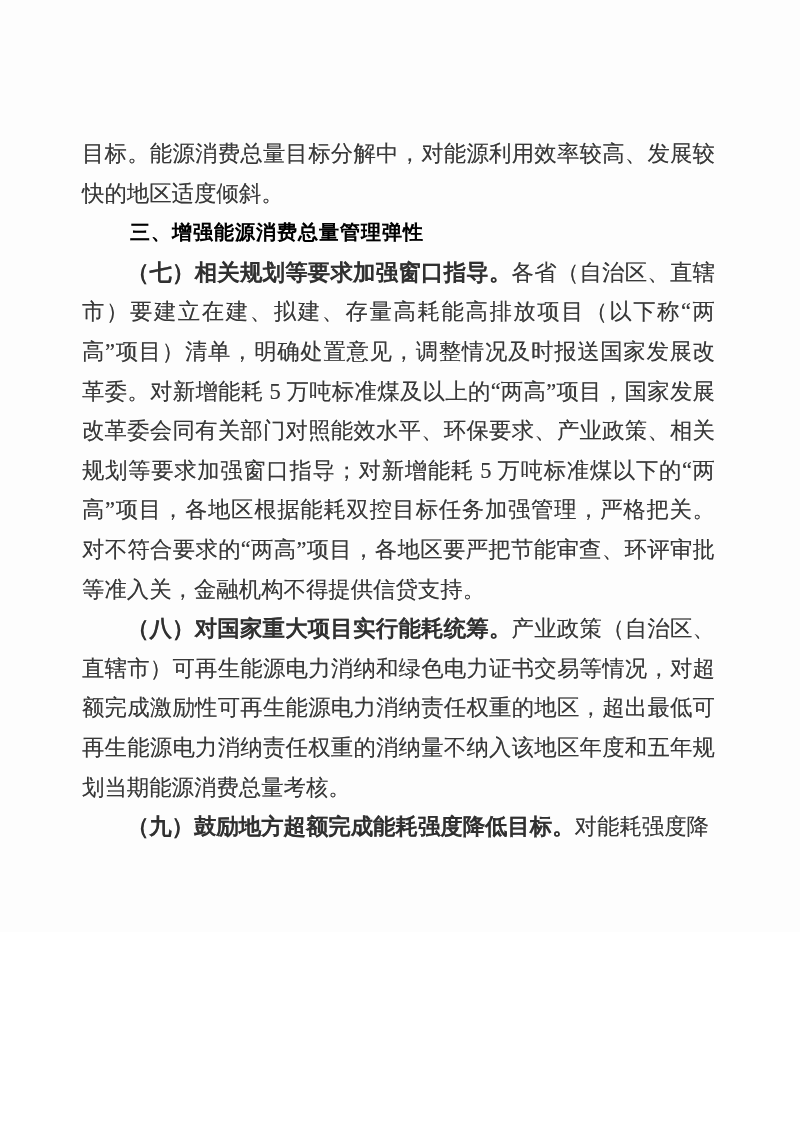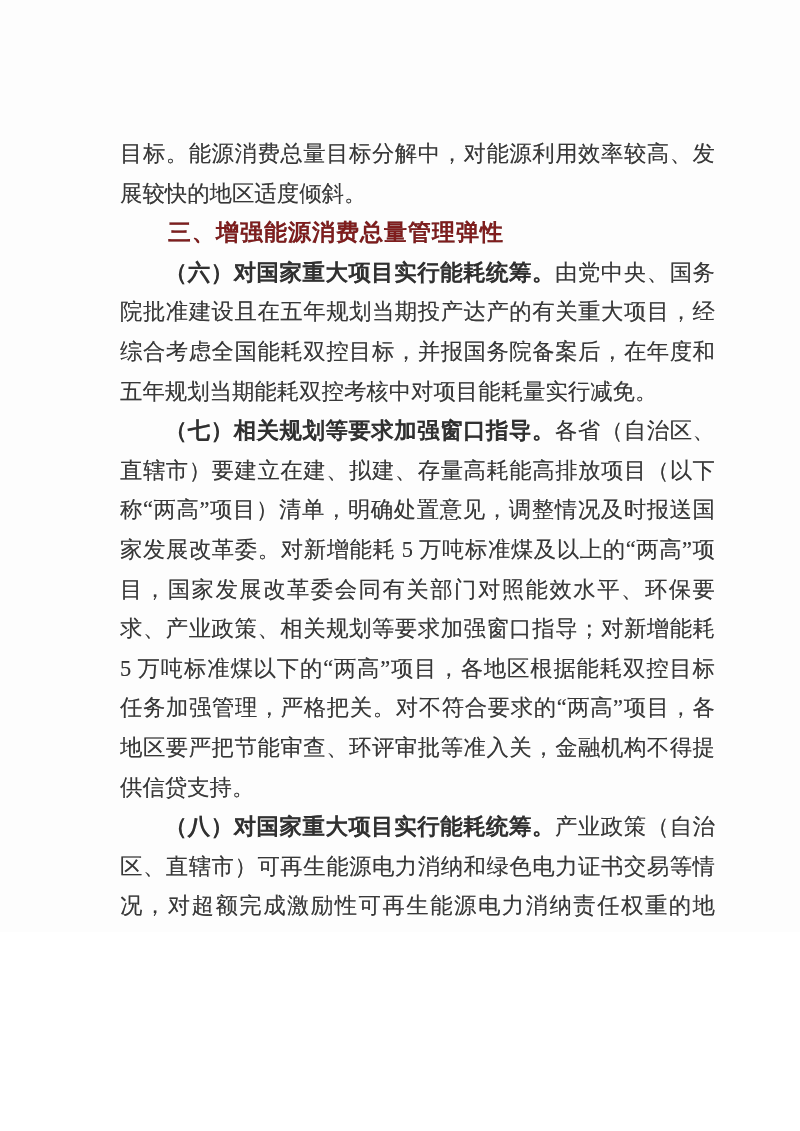--- a/index.html
+++ b/index.html
@@ -6,21 +6,21 @@
     margin: 0;
     padding: 0;
     background: #ffffff;
   }
   .page {
     position: relative;
     width: 800px;
     height: 932px;
     background: #fdfdfd;
     box-sizing: border-box;
-    padding: 134px 85px 0 120px;
+    padding: 134px 85px 0 82px;
     overflow: hidden;
   }
   .content {
     font-family: "Liberation Serif", serif;
     font-size: 22.4px;
     line-height: 39.6px;
     color: #383838;
     text-align: justify;
     text-justify: inter-ideograph;
     text-shadow: 0 0 0.5px rgba(70,70,70,0.55);
@@ -32,23 +32,23 @@
   p.para {
     text-indent: 2em;
   }
   .lead {
     font-weight: 700;
     color: #303030;
   }
   p.heading {
     font-family: "Liberation Sans", sans-serif;
     font-weight: 700;
-    font-size: 23px;
+    font-size: 20px;
     line-height: 39.6px;
-    color: #7f1d1d;
+    color: #000000;
     text-indent: 48px;
     text-align: left;
     letter-spacing: 1px;
   }
   .pagenum {
     position: absolute;
     top: 1008px;
     left: 0;
     width: 100%;
     text-align: center;
@@ -60,29 +60,29 @@
 </head>
 <body>
 
 <div class="page">
   <div class="content">
 
     <p class="cont">目标。能源消费总量目标分解中，对能源利用效率较高、发展较快的地区适度倾斜。</p>
 
     <p class="heading">三、增强能源消费总量管理弹性</p>
 
-    <p class="para">
-      <span class="lead">（六）对国家重大项目实行能耗统筹。</span><span>由党中央、国务院批准建设且在五年规划当期投产达产的有关重大项目，经综合考虑全国能耗双控目标，并报国务院备案后，在年度和五年规划当期能耗双控考核中对项目能耗量实行减免。</span>
-    </p>
 
     <p class="para">
       <span class="lead">（七）相关规划等要求加强窗口指导。</span><span>各省（自治区、直辖市）要建立在建、拟建、存量高耗能高排放项目（以下称“两高”项目）清单，明确处置意见，调整情况及时报送国家发展改革委。对新增能耗 5 万吨标准煤及以上的“两高”项目，国家发展改革委会同有关部门对照能效水平、环保要求、产业政策、相关规划等要求加强窗口指导；对新增能耗 5 万吨标准煤以下的“两高”项目，各地区根据能耗双控目标任务加强管理，严格把关。对不符合要求的“两高”项目，各地区要严把节能审查、环评审批等准入关，金融机构不得提供信贷支持。</span>
     </p>
 
     <p class="para">
       <span class="lead">（八）对国家重大项目实行能耗统筹。</span><span>产业政策（自治区、直辖市）可再生能源电力消纳和绿色电力证书交易等情况，对超额完成激励性可再生能源电力消纳责任权重的地区，超出最低可再生能源电力消纳责任权重的消纳量不纳入该地区年度和五年规划当期能源消费总量考核。</span>
     </p>
 
+    <p class="para">
+      <span class="lead">（九）鼓励地方超额完成能耗强度降低目标。</span><span>对能耗强度降</span>
+    </p>
 
   </div>
 
   <div class="pagenum">4</div>
 </div>
 
 </body></html>

